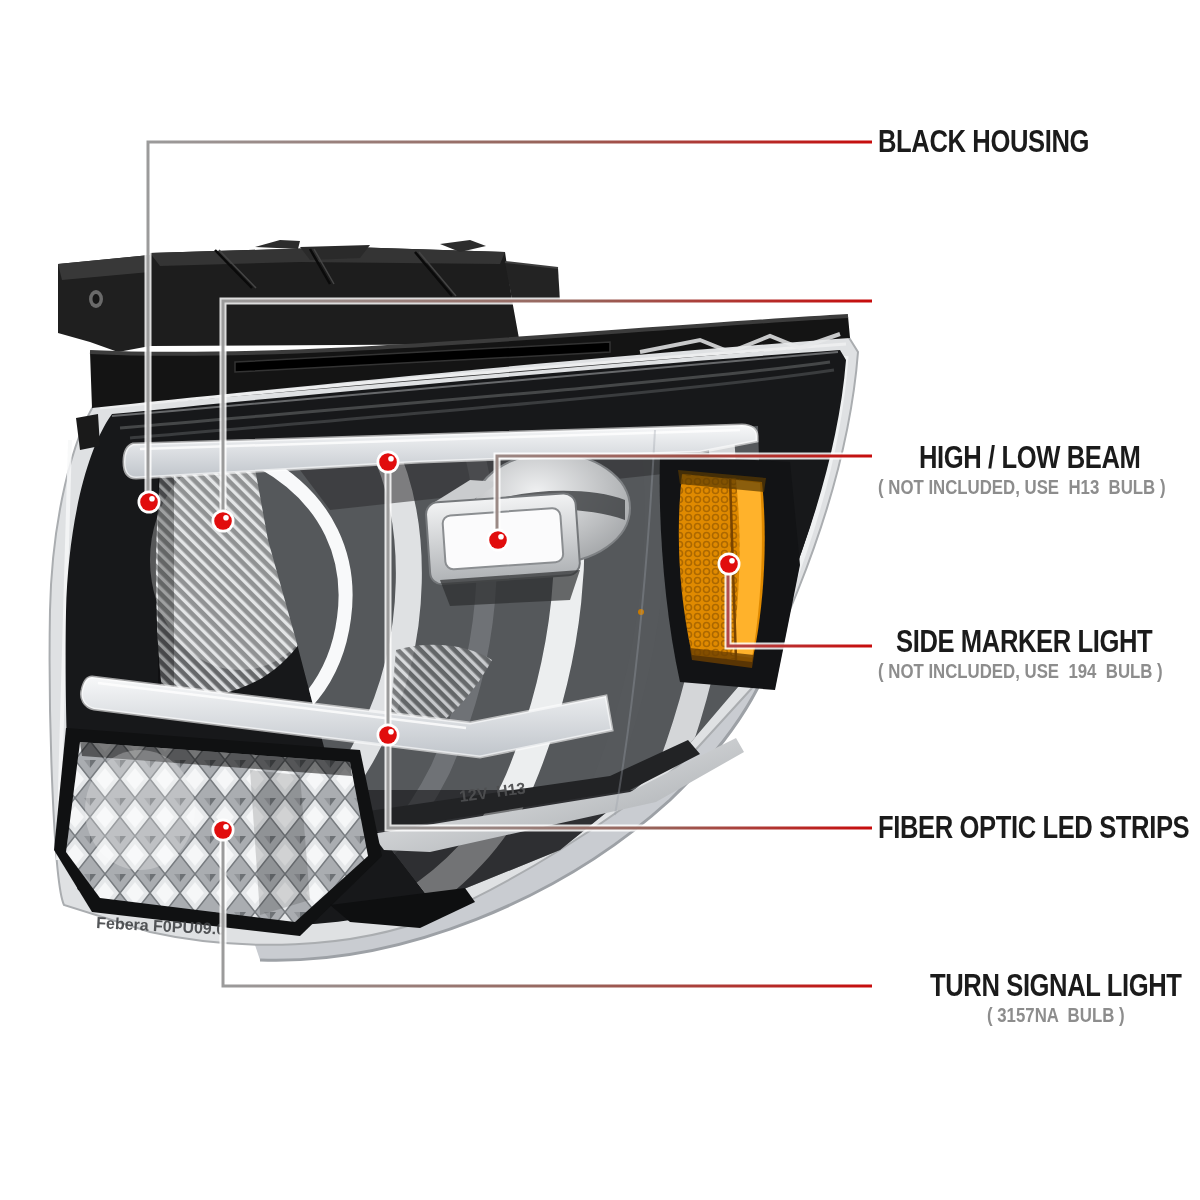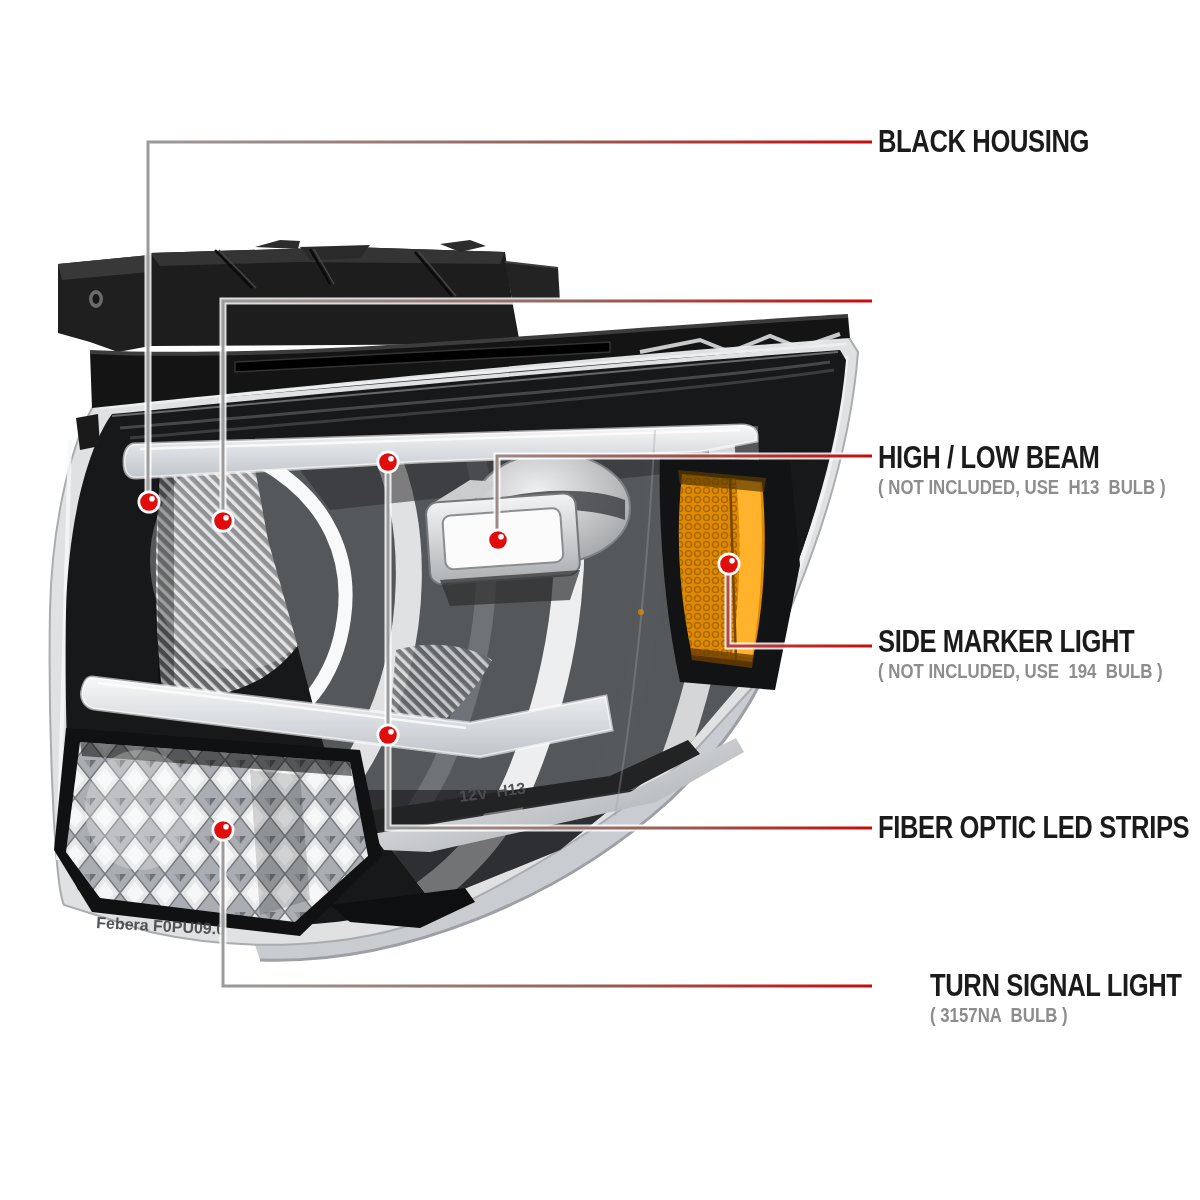--- a/index.html
+++ b/index.html
@@ -1,19 +1,19 @@
 <!DOCTYPE html>
 <html><head>
 <meta charset="utf-8">
 <style>
   html,body{margin:0;padding:0;background:#fff;}
   .stage{position:relative;width:1200px;height:1200px;background:#fff;overflow:hidden;
          font-family:"Liberation Sans",sans-serif;}
   .stage svg{position:absolute;left:0;top:0;}
-  .callout-label{position:absolute;color:#1b1b1b;}
+  .callout-label{position:absolute;color:#1b1b1b;text-align:center;}
   .callout-label .t{display:inline-block;transform:scaleX(0.8);transform-origin:0 50%;
         font-size:32px;font-weight:700;line-height:34px;letter-spacing:-0.5px;white-space:nowrap;}
   .callout-label .s{display:block;transform:scaleX(0.8);transform-origin:0 50%;
         font-size:21px;font-weight:700;line-height:24px;color:#8d8d8d;white-space:pre;margin-top:1px;}
 </style>
 </head>
 <body>
 
 <div class="stage">
 

